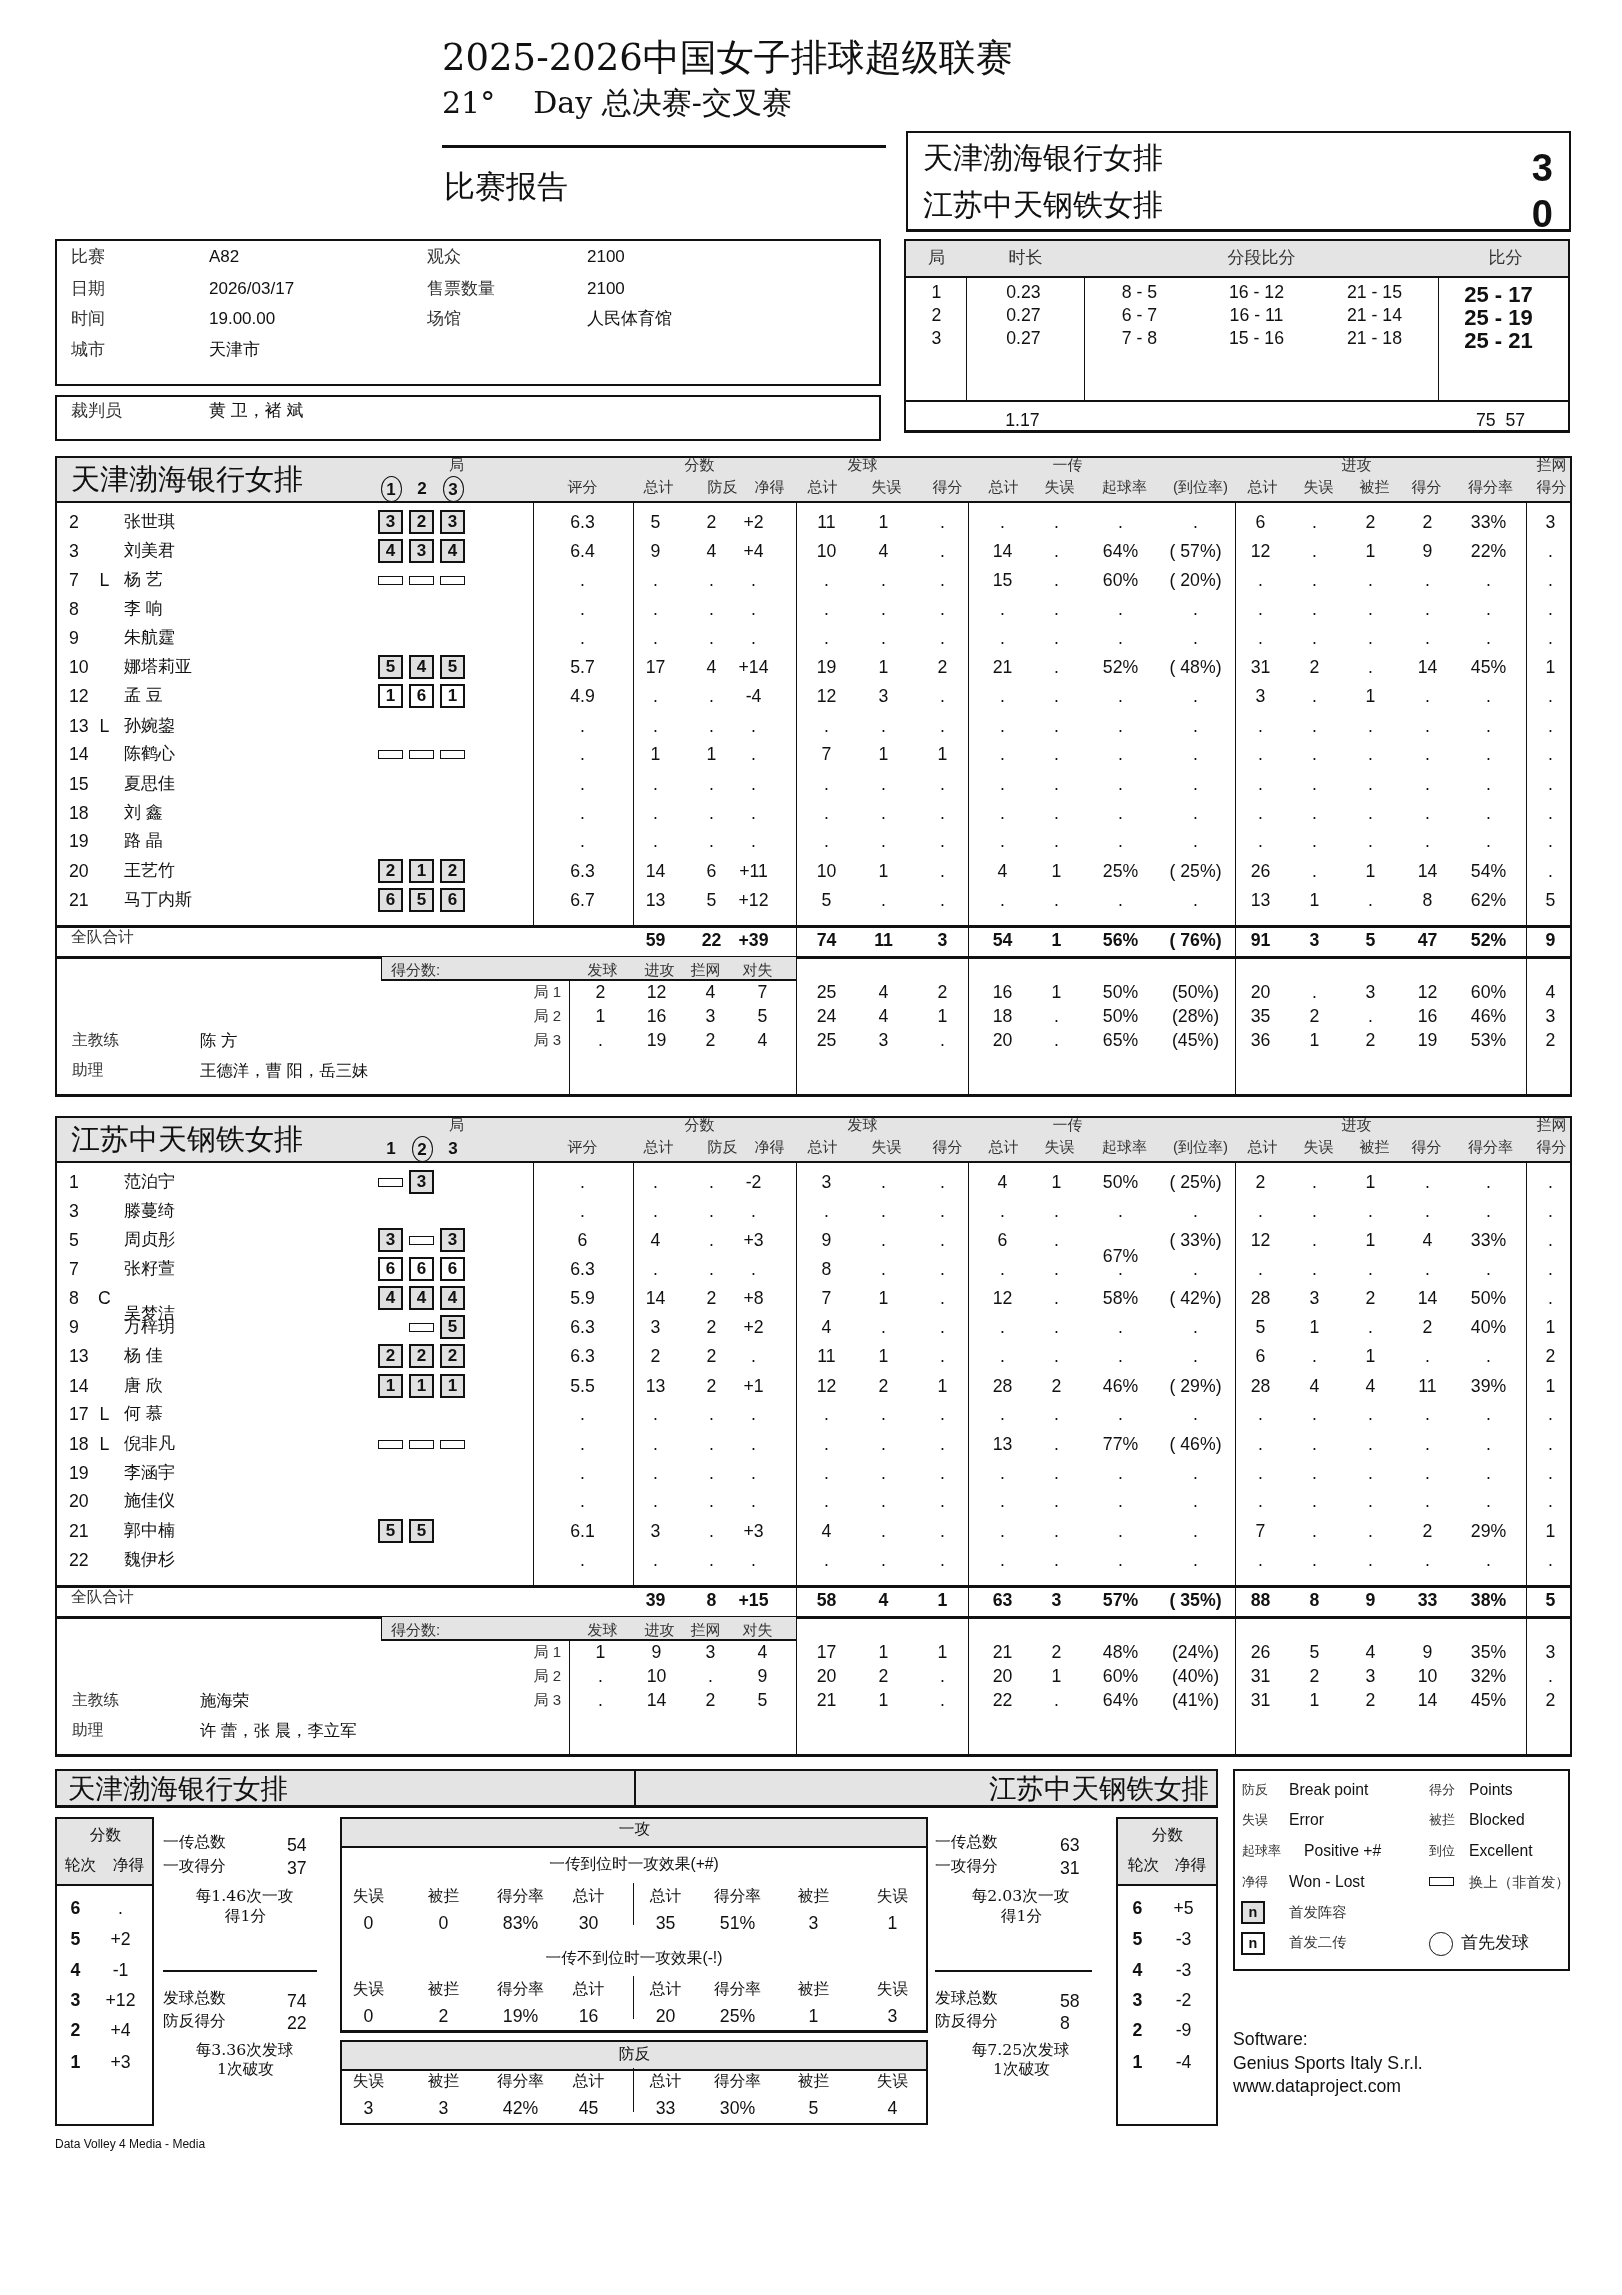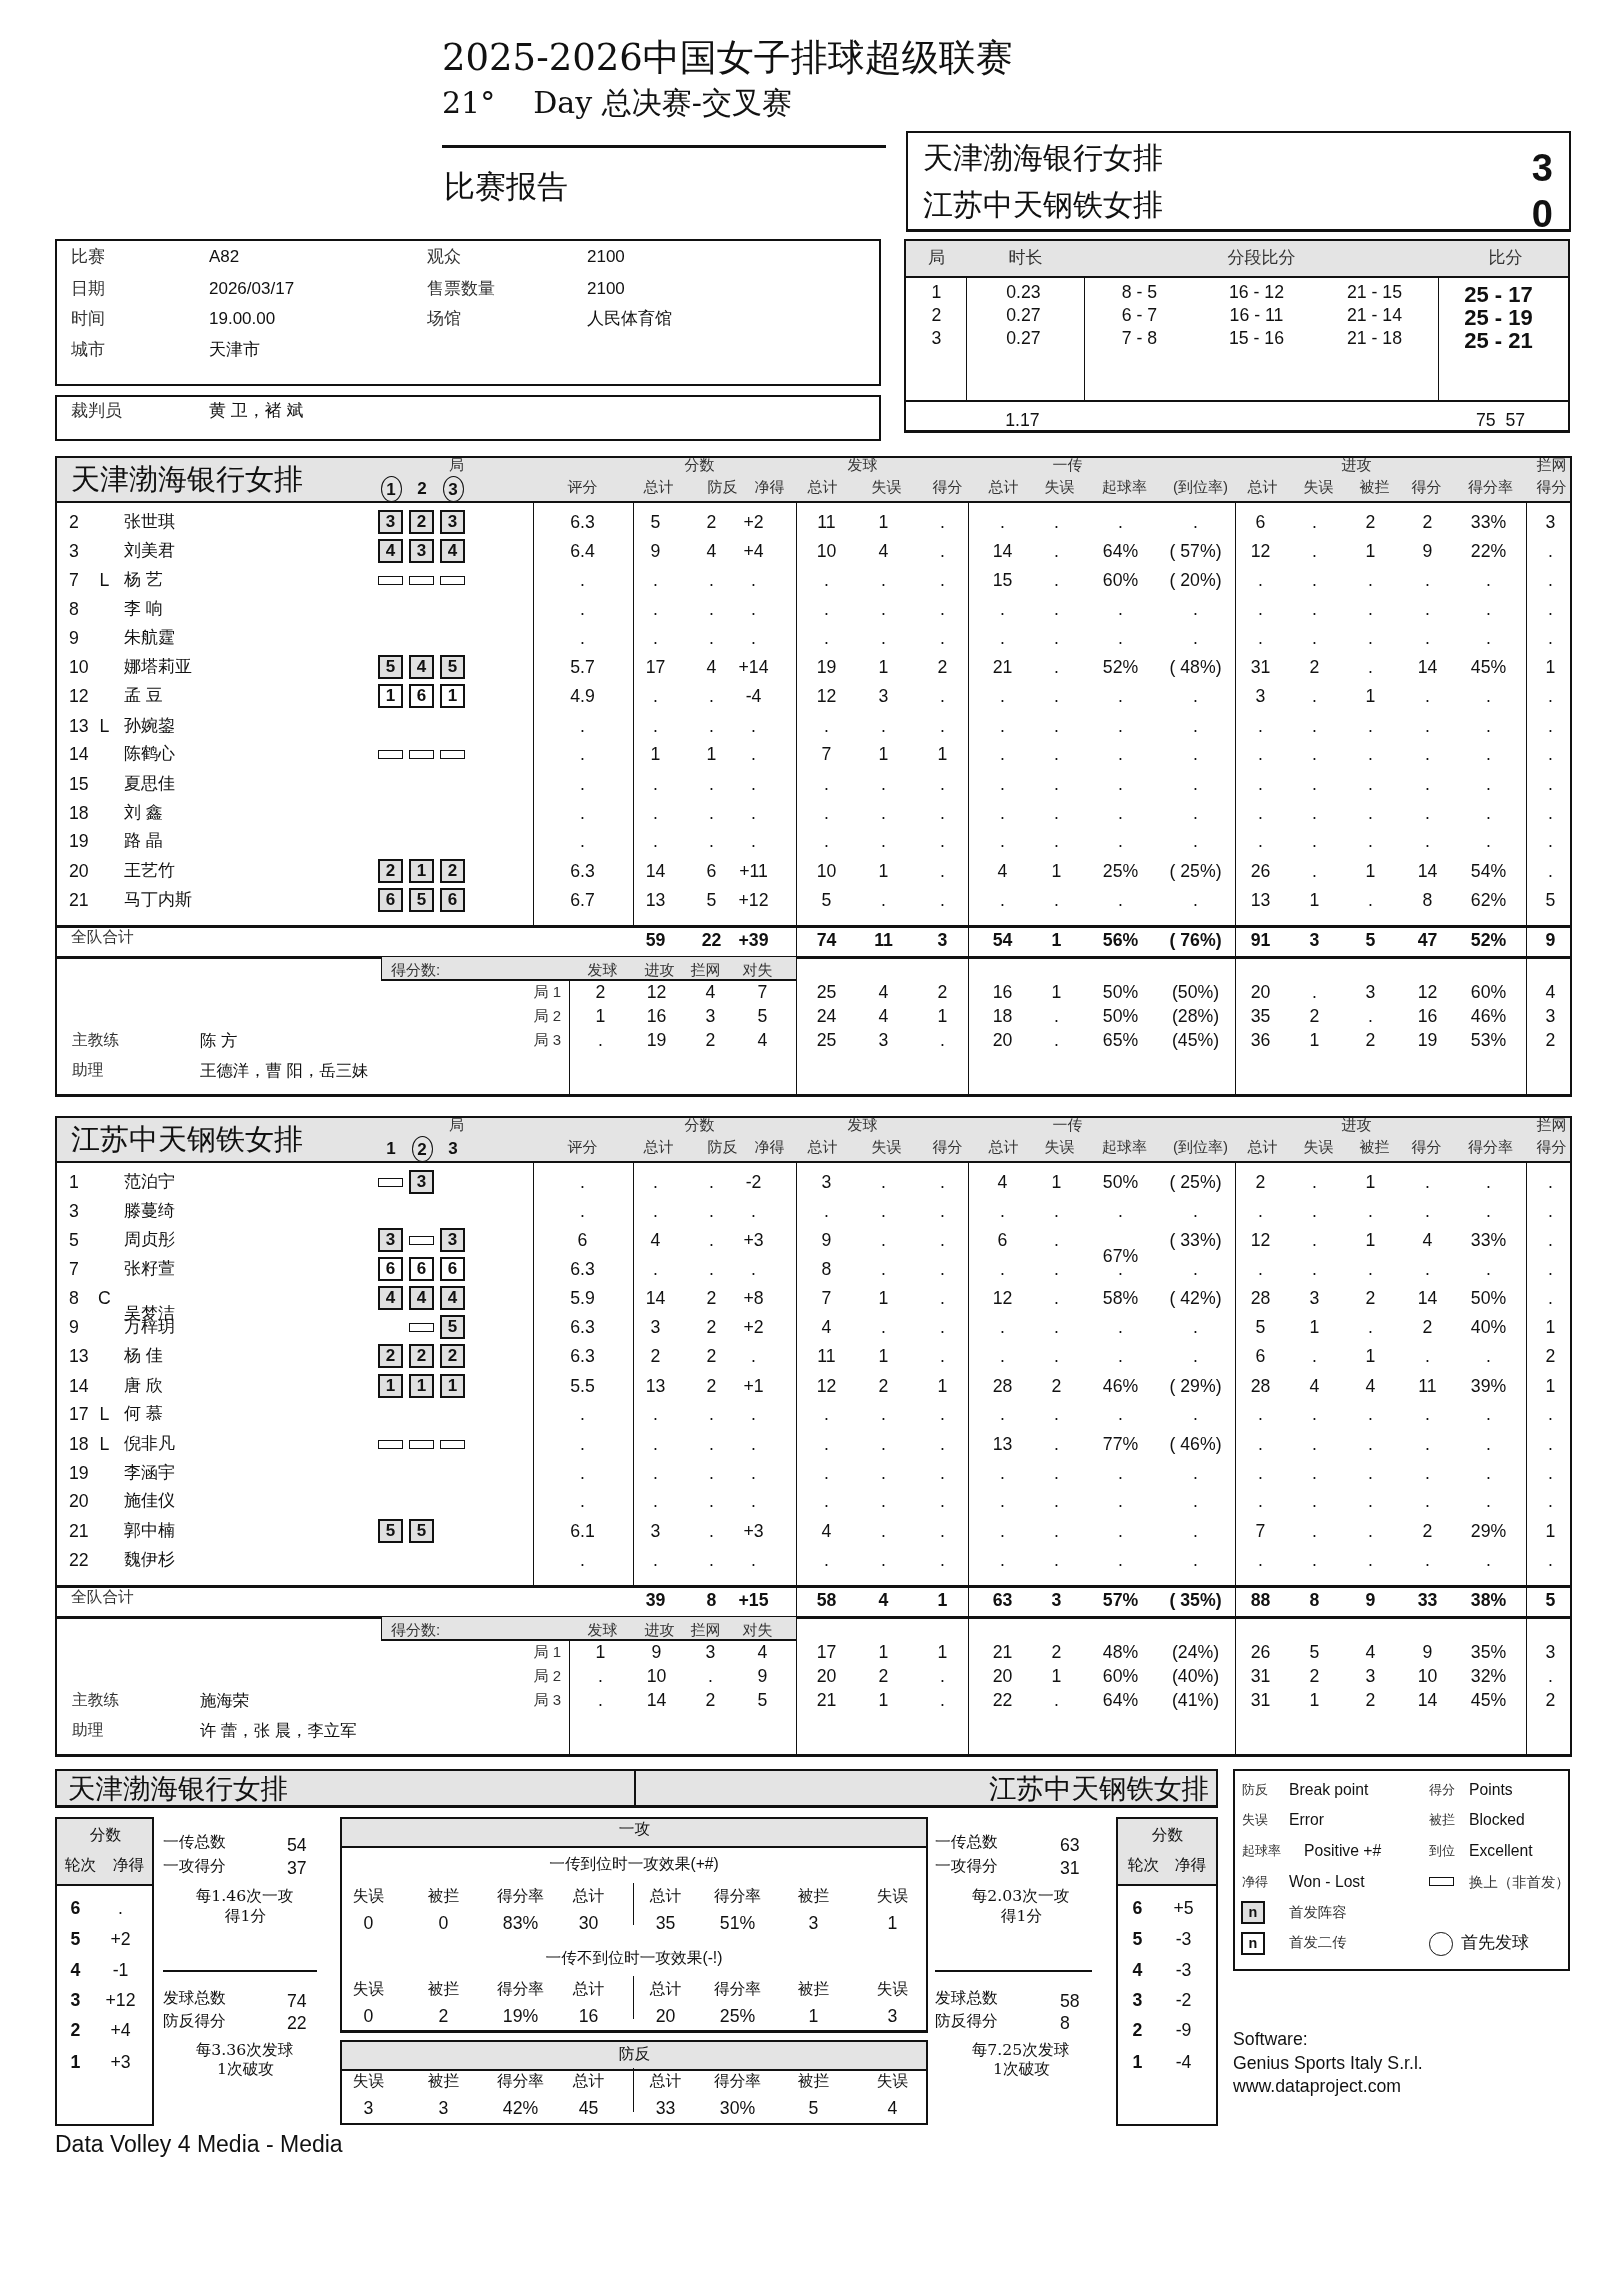--- a/index.html
+++ b/index.html
@@ -1188,21 +1188,21 @@
       <span class="c" style="left: 520px; top: 0px;">42%</span>
       <span class="c" style="left: 588px; top: 0px;">45</span>
       <span class="c" style="left: 665px; top: 0px;">33</span>
       <span class="c" style="left: 737px; top: 0px;">30%</span>
       <span class="c" style="left: 813px; top: 0px;">5</span>
       <span class="c" style="left: 892px; top: 0px;">4</span>
     </div>
   </section>
 
 <footer>
-  <span class="l" style="left:55px;top:2131px;font-size:23px">Data Volley 4 Media - Media</span>
+  <span class="l" style="left:55px;top:2131px;font-size:12px">Data Volley 4 Media - Media</span>
 </footer>
 
 <div class="prow" style="top: 279px;">
     <span class="c" style="left: 936px; top: 0px;">1</span>
     <span class="c" style="left: 1023px; top: 0px;">0.23</span>
     <span class="c" style="left: 1139px; top: 0px;">8 - 5</span>
     <span class="c" style="left: 1256px; top: 0px;">16 - 12</span>
     <span class="c" style="left: 1374px; top: 0px;">21 - 15</span>
     <span class="c b final" style="left: 1498px; top: 3.3px;">25 - 17</span>
   </div>

